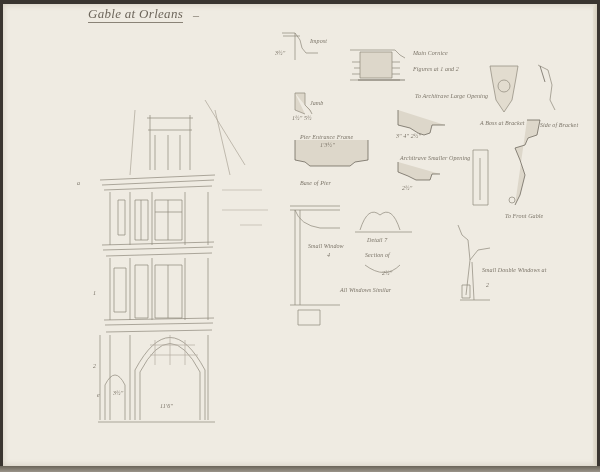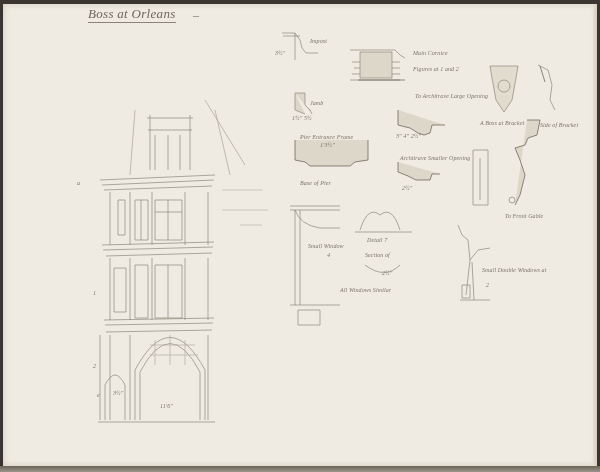--- a/index.html
+++ b/index.html
@@ -127,21 +127,21 @@
     <path d="M360 230 Q368 205 380 215 Q392 205 400 230 M355 232 L412 232"></path>
     <path d="M365 265 Q385 280 400 265"></path>
   </g>
 
   <g>
     <path d="M458 225 L462 235 M462 235 L468 240 L470 260 L466 295 M470 260 L478 250 L490 248 M472 262 L474 300 M460 300 L490 300"></path>
     <path d="M462 285 L470 285 L470 298 L462 298 Z"></path>
   </g>
 </svg>
 
-<div class="title">Boss at Orleans</div>
+<div class="title">Gable at Orleans</div>
 <div class="title-dash">–</div>
 
 <div class="note" style="left:310px;top:38px;">Impost</div>
 <div class="note" style="left:275px;top:50px;">3½"</div>
 <div class="note" style="left:413px;top:50px;">Main Cornice</div>
 <div class="note" style="left:413px;top:66px;">Figures at 1 and 2</div>
 <div class="note" style="left:310px;top:100px;">Jamb</div>
 <div class="note" style="left:292px;top:115px;">1½" 5½</div>
 <div class="note" style="left:300px;top:134px;">Pier Entrance Frame</div>
 <div class="note" style="left:320px;top:142px;">1'3½"</div>

